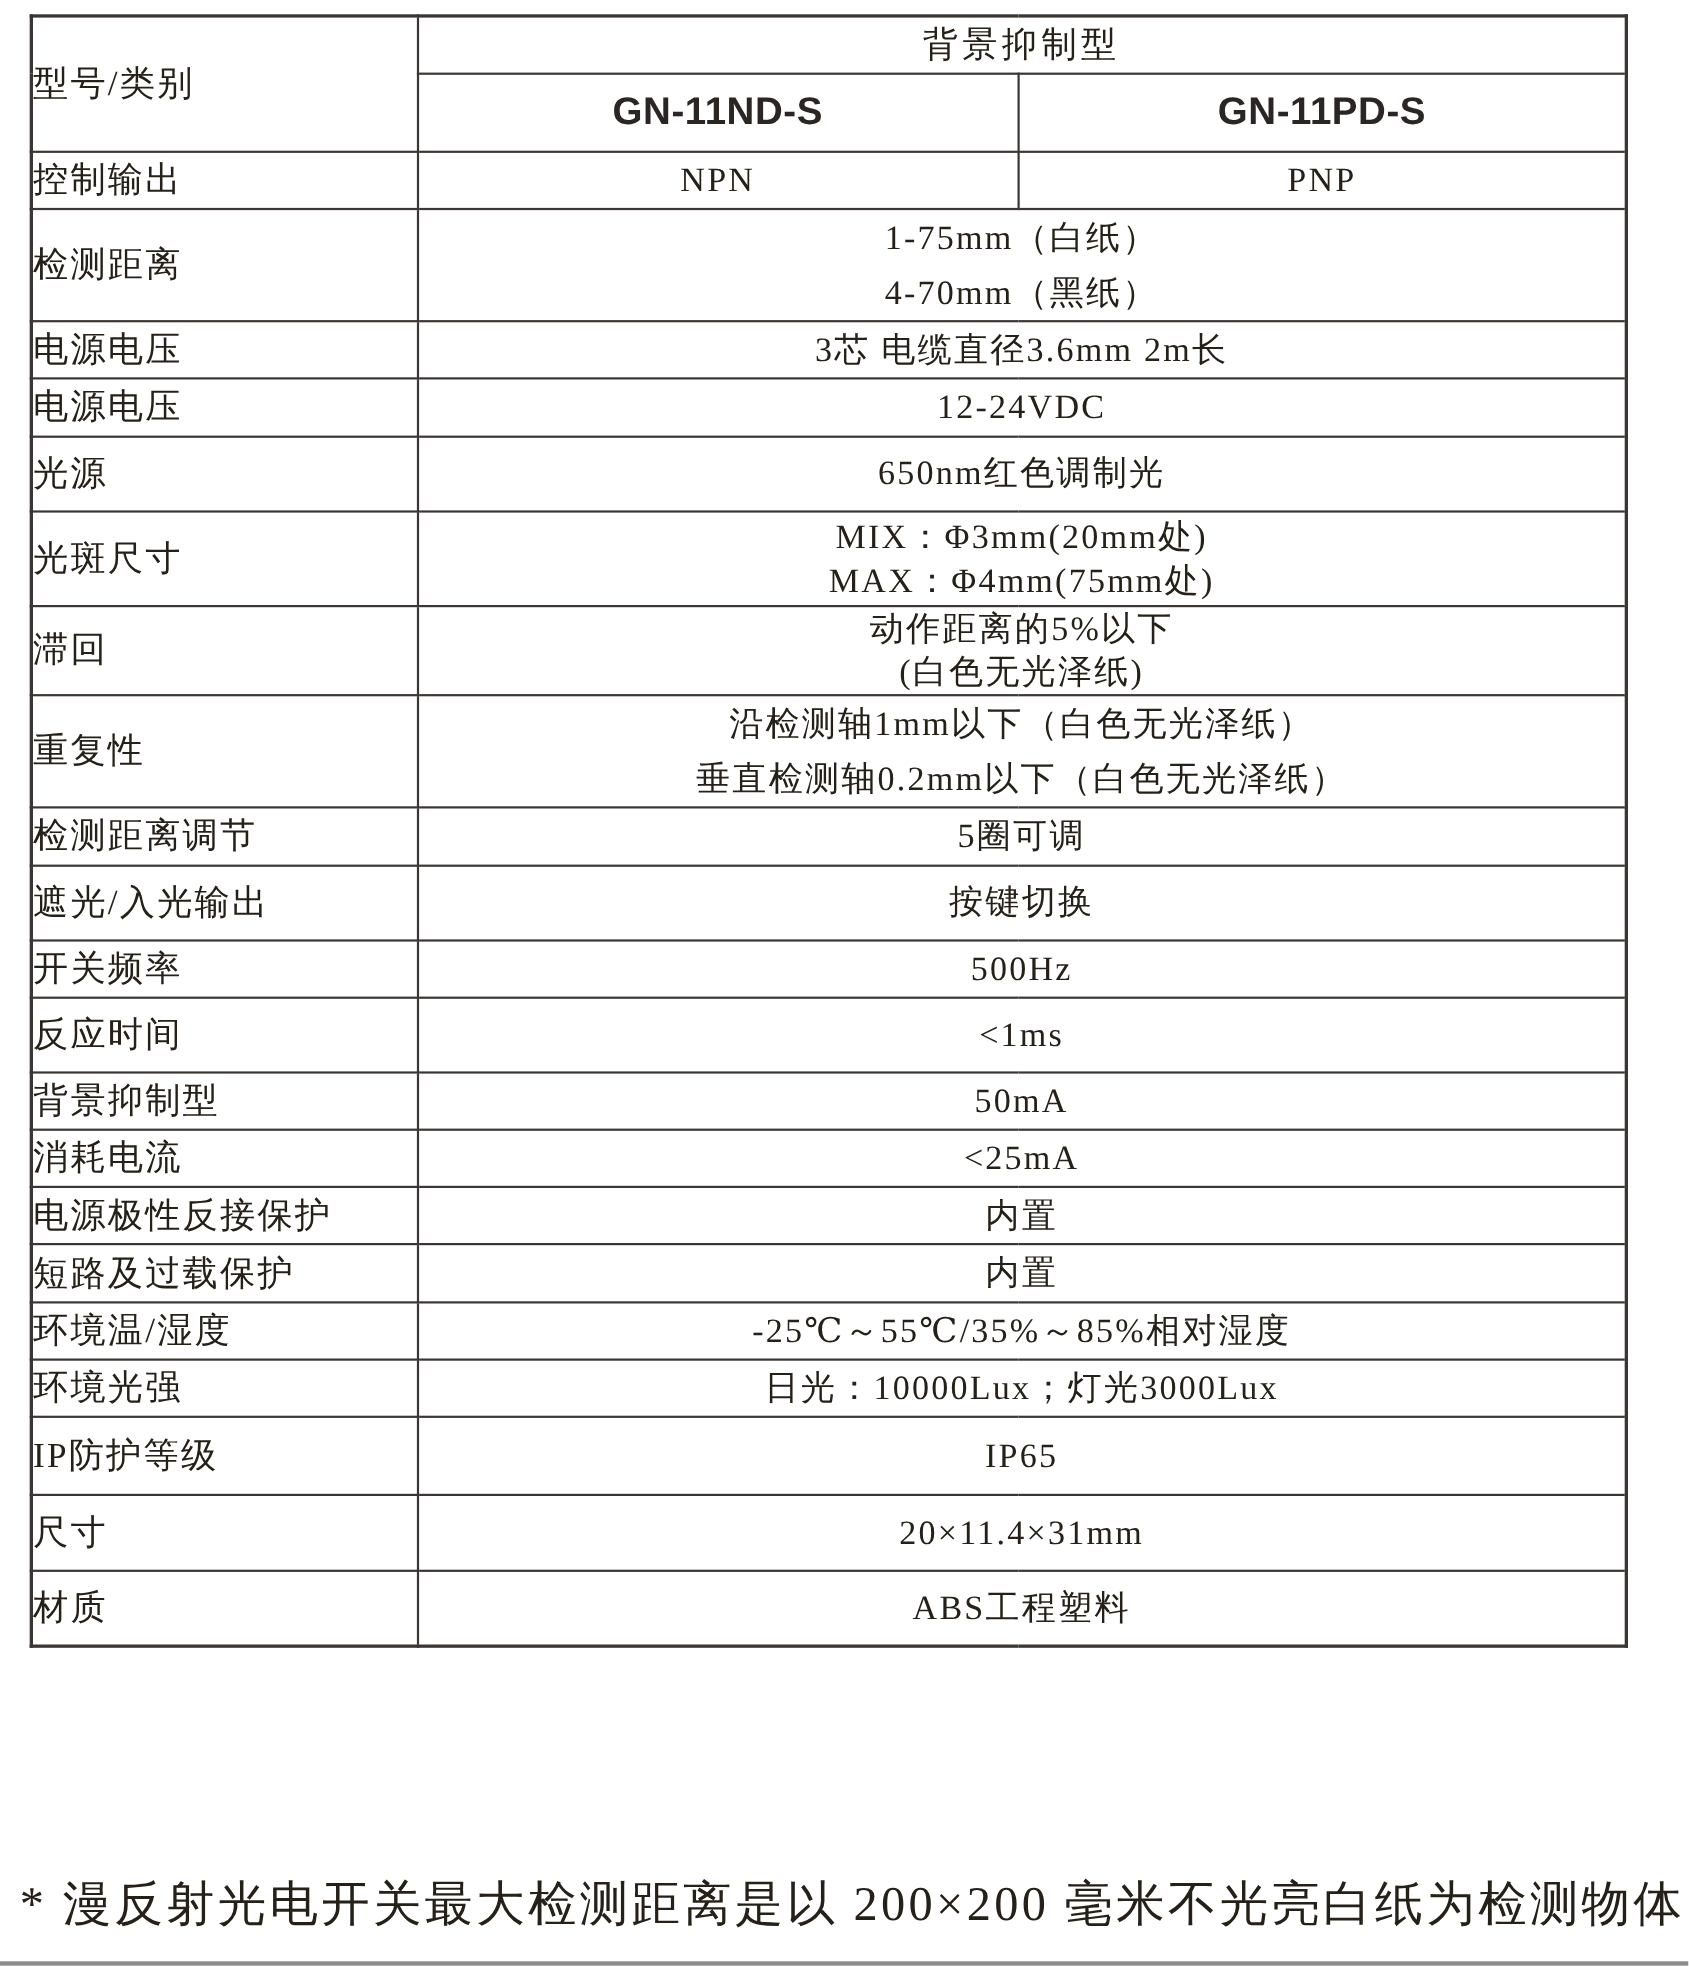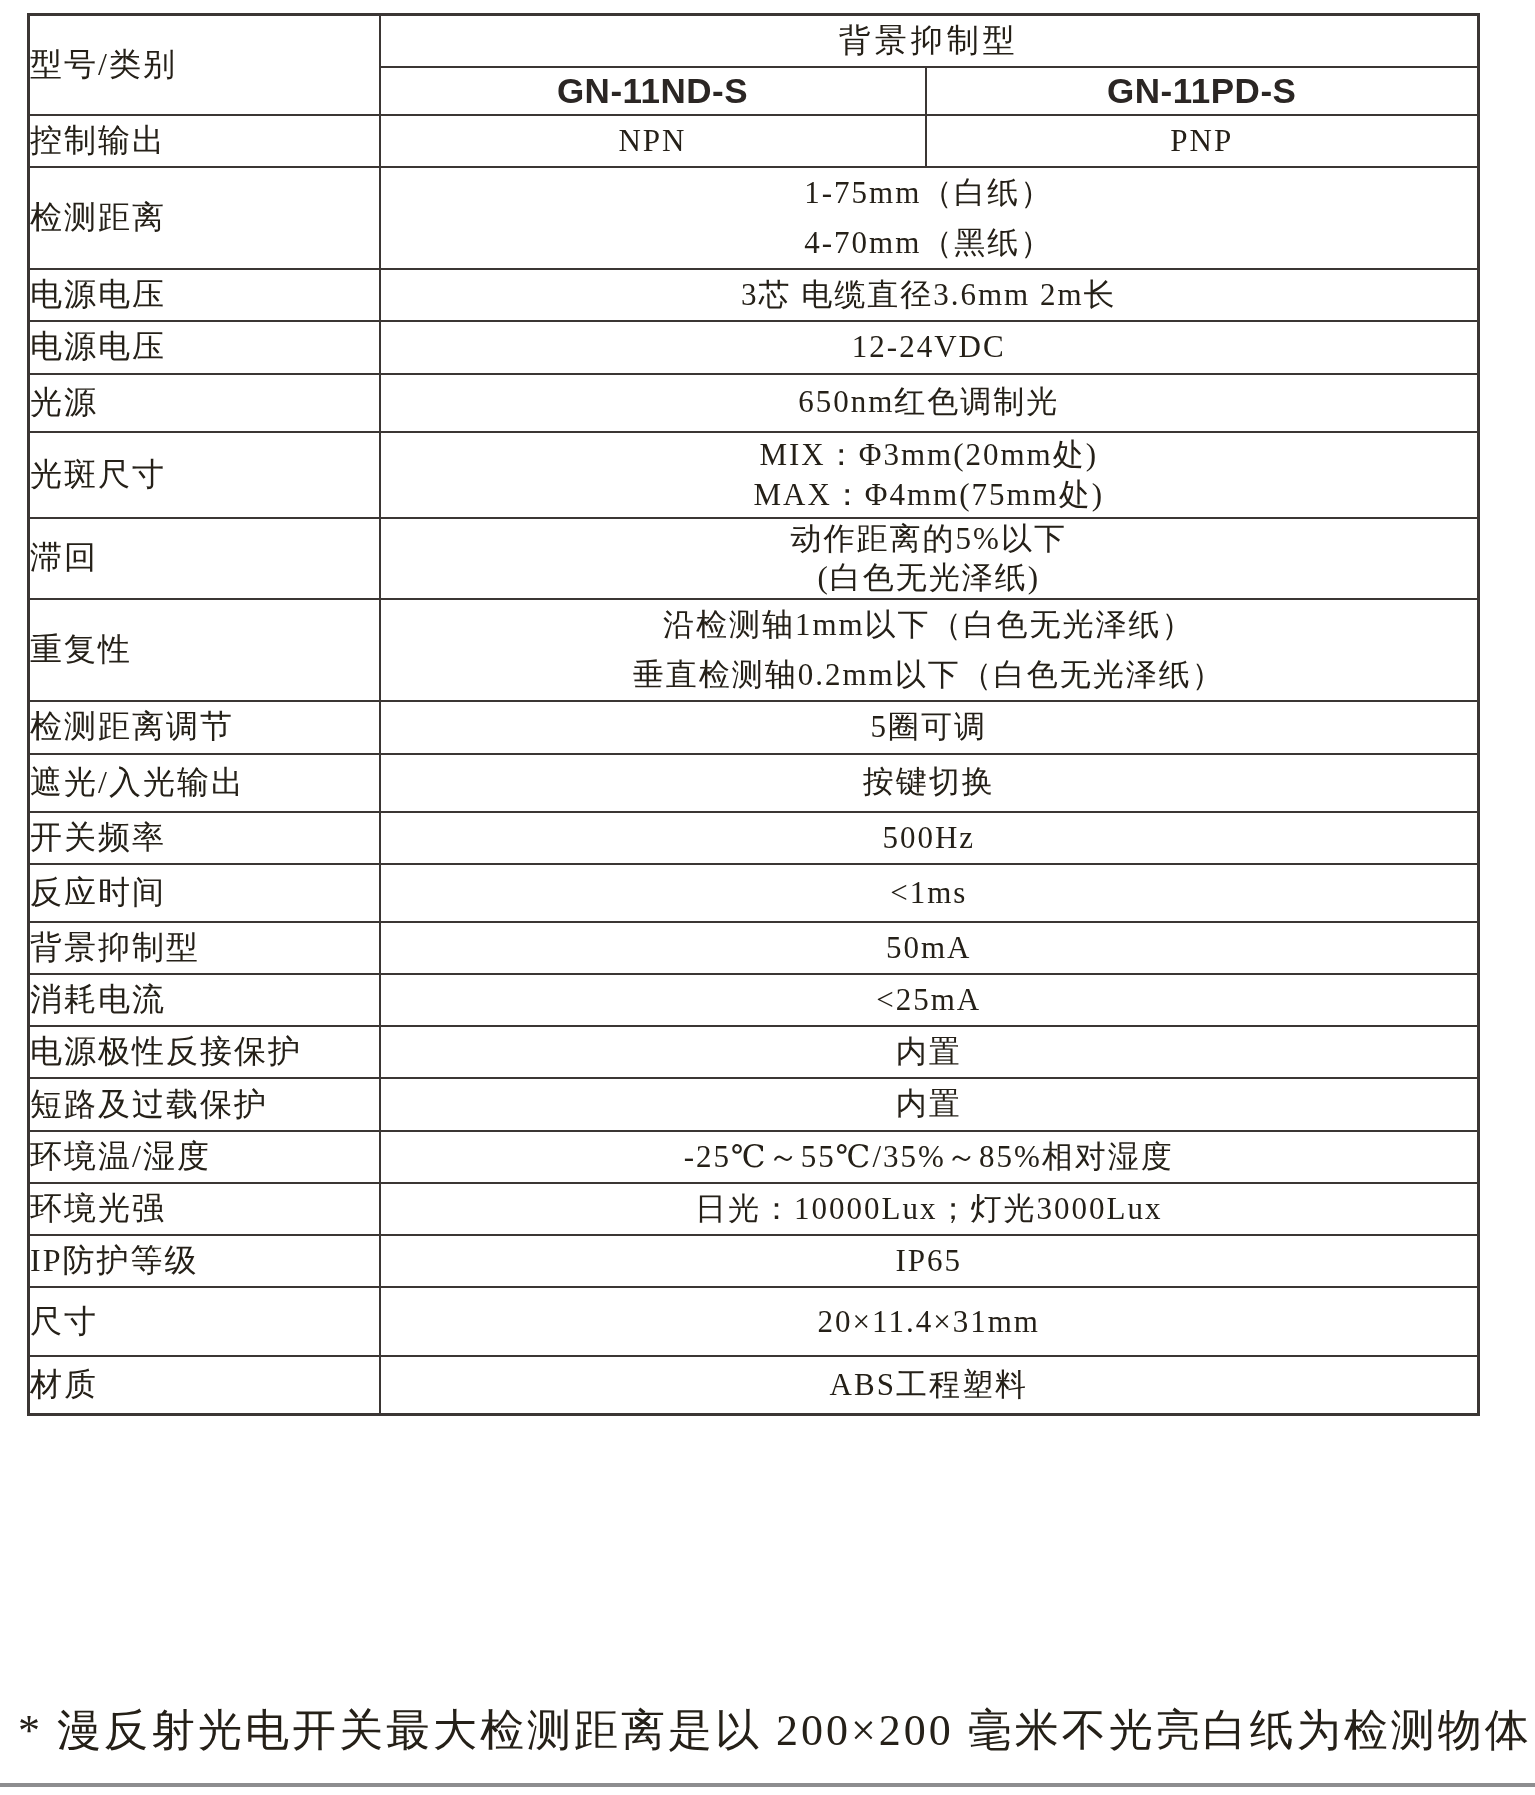--- a/index.html
+++ b/index.html
@@ -21,22 +21,22 @@
   .spec-table td{
     border:2px solid #3b3634;
     padding:0;
     vertical-align:middle;
     overflow:hidden;
   }
   col.c-label{width:351px;}
   col.c-v1{width:546px;}
   col.c-v2{width:553px;}
   tr.h70{height:52px}
-  tr.h68{height:58px}
-  tr.h67{height:48px}
+  tr.h68{height:68px}
+  tr.h67{height:71px}
   tr.h69{height:69px}
   tr.h96{height:96px}
   tr.h94{height:86px}
   tr.h86{height:66px}
   .label-cell{
     text-align:left;
     padding-left:16px;
     font-size:32px;
     letter-spacing:2px;
   }

